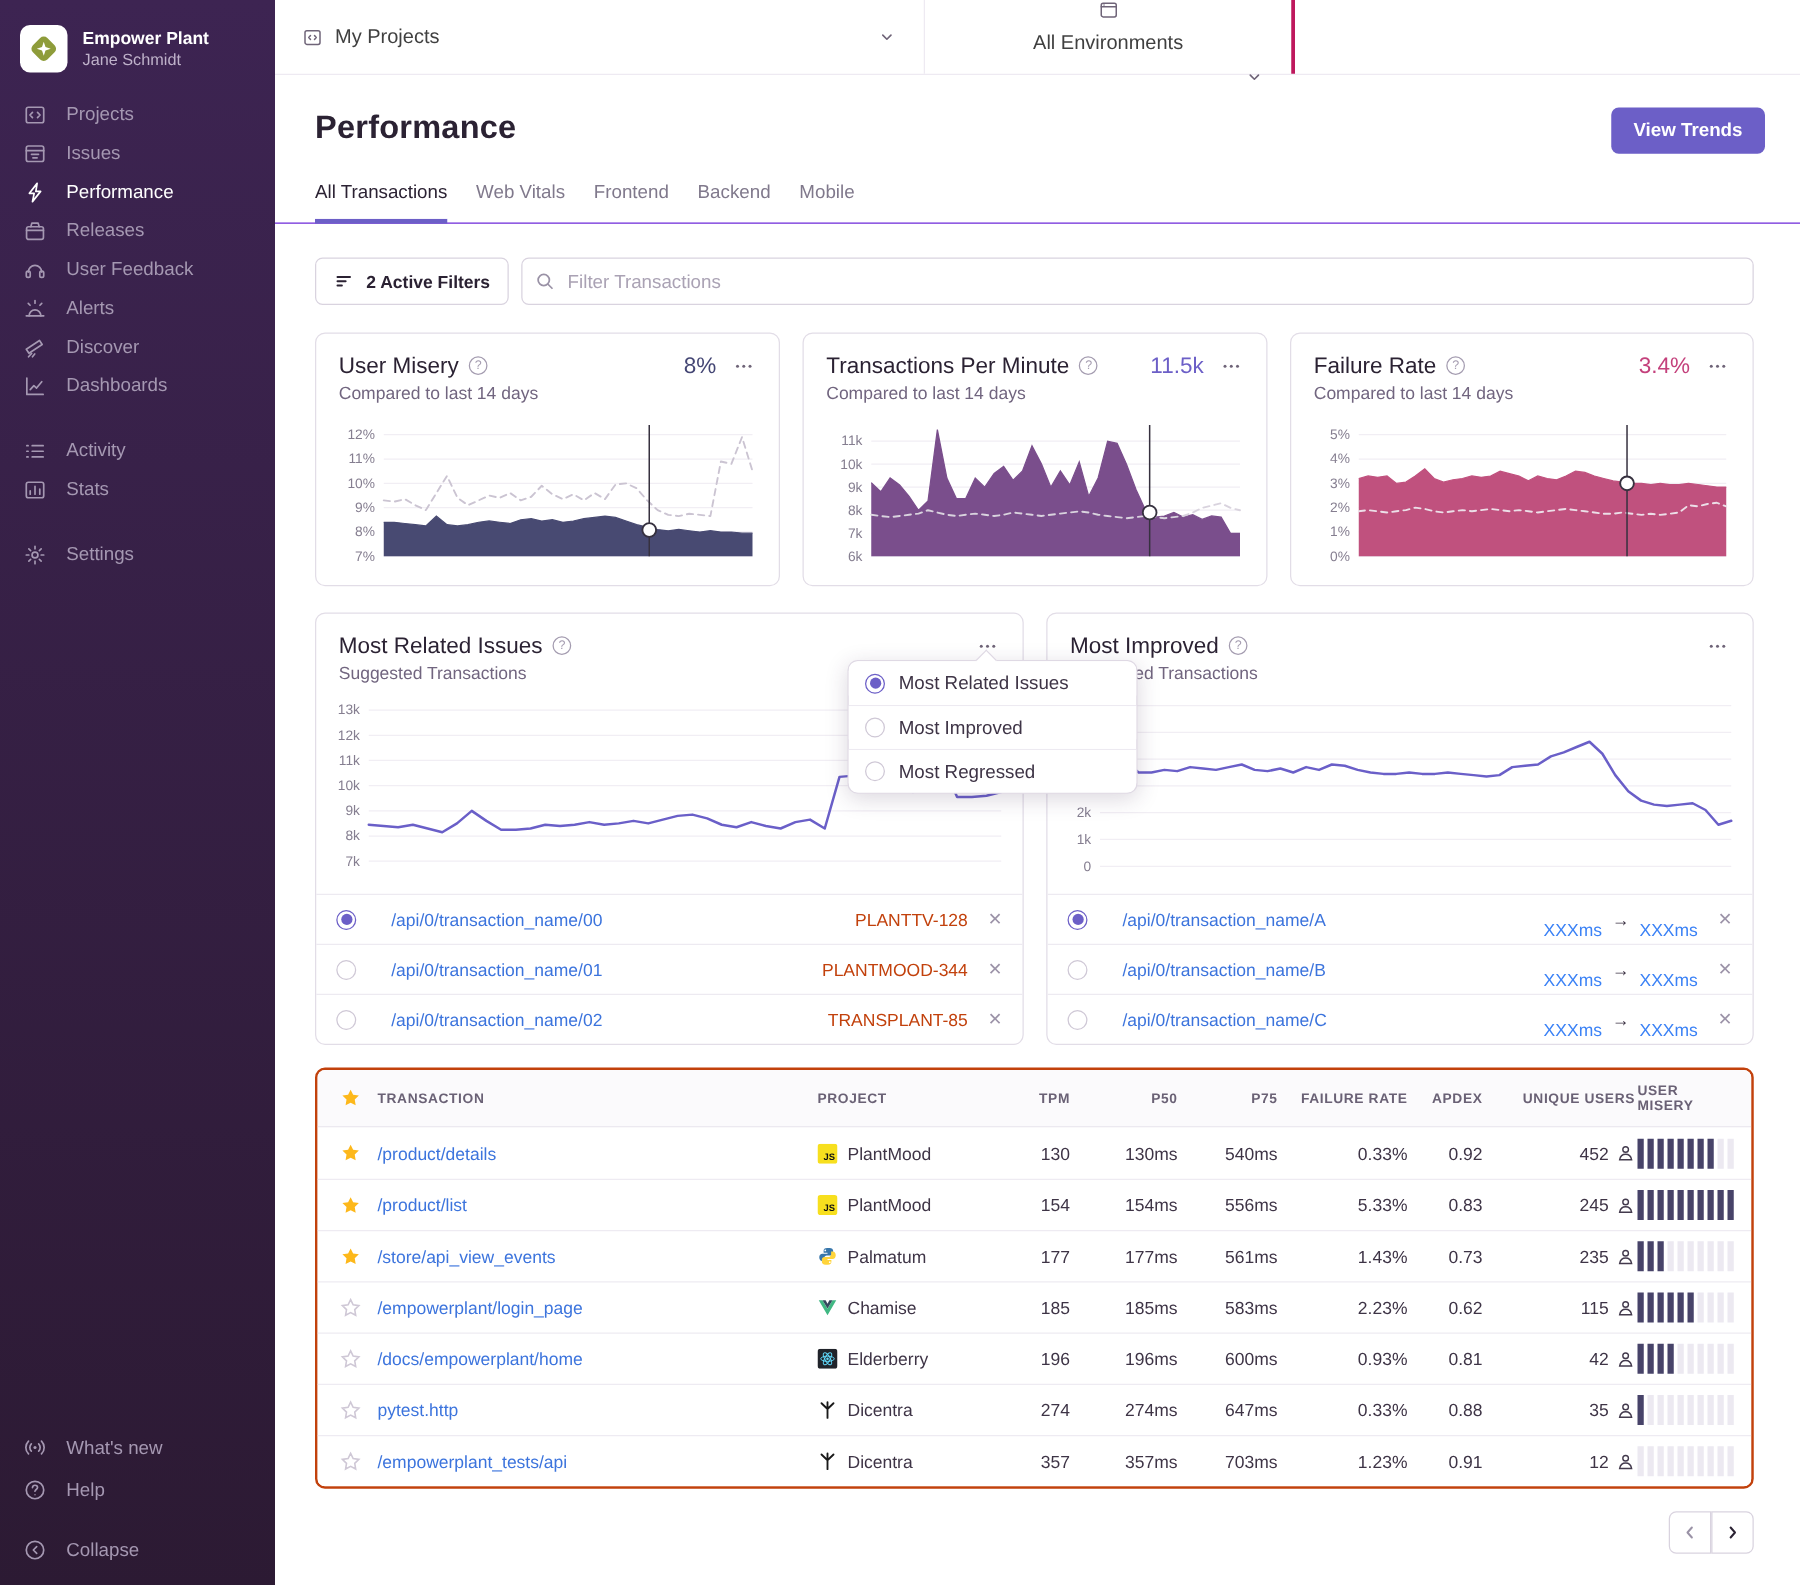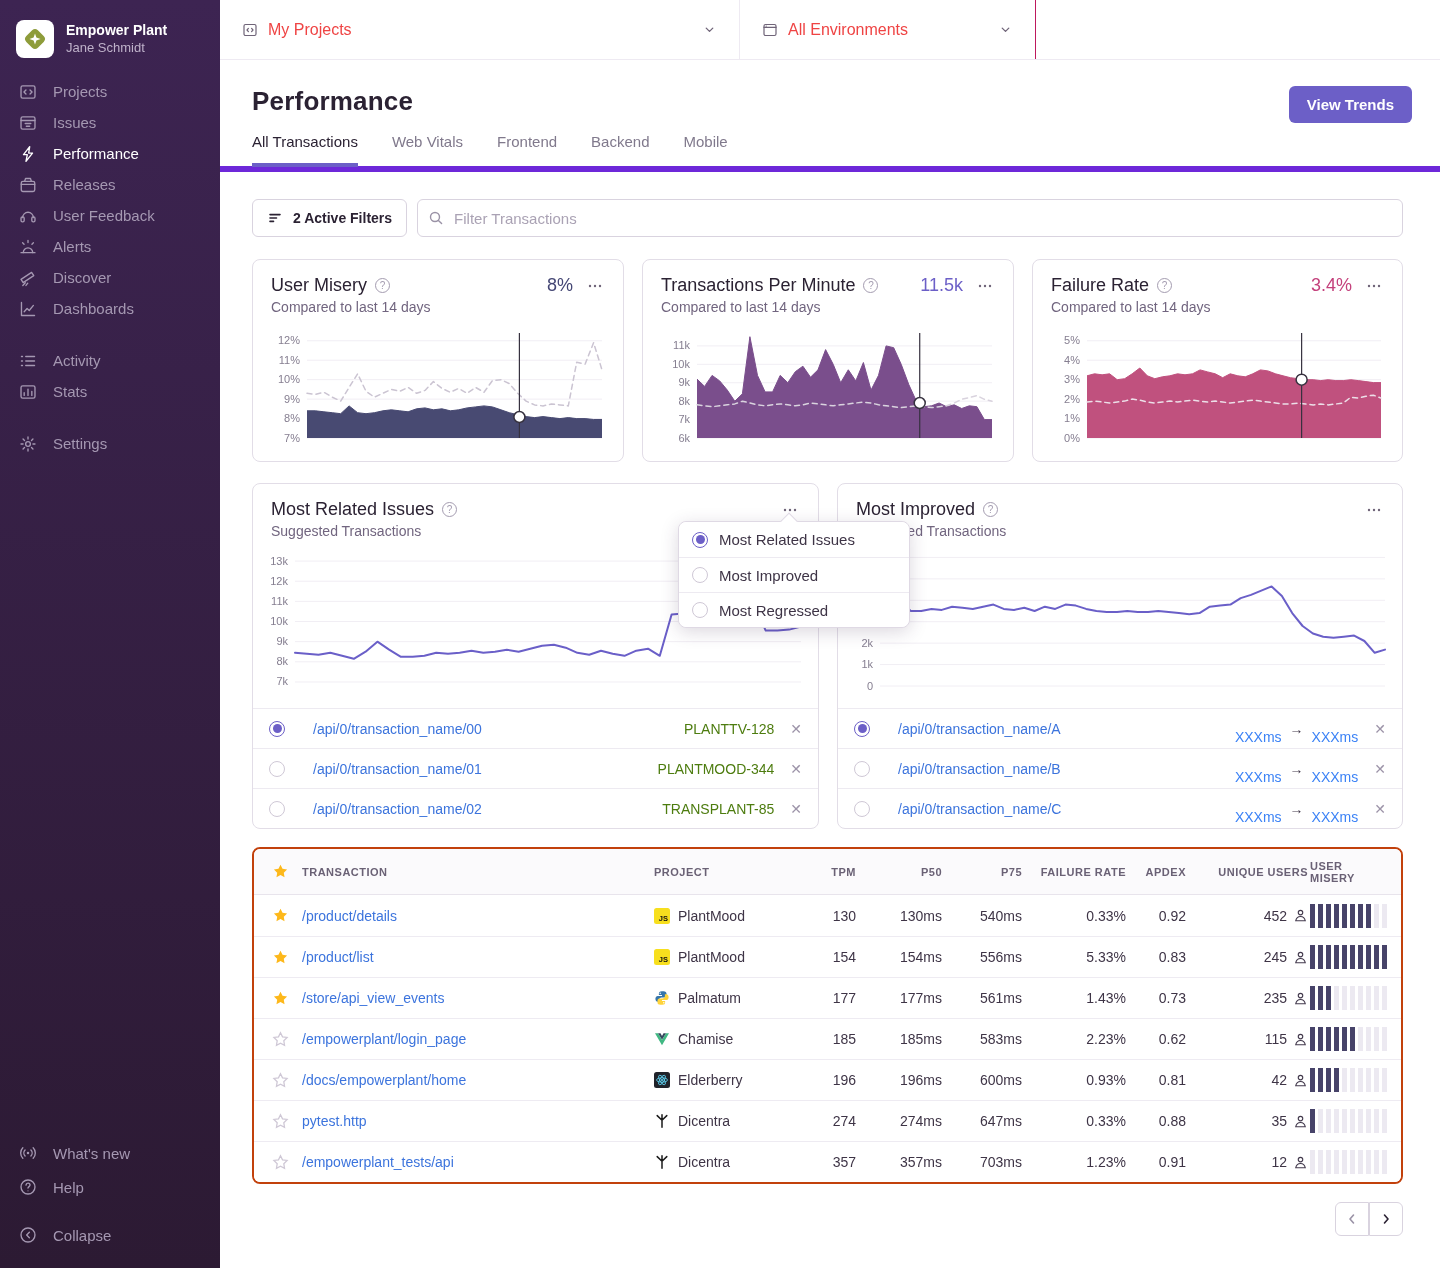--- a/index.html
+++ b/index.html
@@ -19,32 +19,32 @@
   .group-gap { height:21px; }
   .side-footer { position:absolute; bottom:16px; left:0; right:0; }
   .side-footer .side-item { height:34px; }
   .collapse-gap { height:14px; }
 
   
   .main { flex:1; min-width:0; }
 
   .topbar { display:flex; height:60px; border-bottom:1px solid #eeeaf2; }
   .picker { display:flex; align-items:center; gap:10px; padding:0 22px; cursor:pointer; }
-  .picker .plabel { font-size:16px; color:#ef4444; }
+  .picker .plabel { font-size:16px; color:#404040; }
   .picker .picon { color:#6f6478; display:flex; }
   .picker .chev { margin-left:auto; color:#6f6478; display:flex; }
   .picker-1 { width:520px; border-right:1px solid #eeeaf2; }
-  .picker-2 { width:296px; border-right:1px solid #be185d; }
+  .picker-2 { width:296px; border-right:3px solid #be185d;flex-direction:column; }
   .picker-3 { flex:1; }
 
   .page-head { display:flex; align-items:flex-start; justify-content:space-between; padding:26px 28px 0 32px; }
   .page-title { font-size:26px; font-weight:600; color:#2b2233; letter-spacing:.2px; }
   .btn-primary { background:#6C5FC7; color:#fff; font-size:15px; font-weight:600; border:0; border-radius:6px; padding:10px 18px; cursor:pointer; font-family:inherit; }
 
-  .tabs { display:flex; gap:34px; padding:0 32px; margin-top:10px; border-bottom:6px solid #6d28d9; }
+  .tabs { display:flex; gap:23px; padding:0 32px; margin-top:22px; border-bottom:1px solid #6d28d9; }
   .tab { font-size:15px; color:#80798c; padding-bottom:13px; cursor:pointer; border-bottom:4px solid transparent; margin-bottom:-1px; border-radius:2px 2px 0 0; }
   .tab.active { color:#2b2233; border-bottom-color:#6C5FC7; }
 
   .content { padding:27px 37px 0 32px; }
 
   .filter-row { display:flex; gap:10px; }
   .btn-filters { display:flex; align-items:center; gap:10px; height:38px; padding:0 14px; border:1px solid #d9d3df; border-radius:6px; background:#fff; font-size:14px; font-weight:700; color:#2b2233; cursor:pointer; font-family:inherit; }
   .btn-filters svg { color:#2b2233; }
   .search-box { flex:1; position:relative; }
   .search-box input { width:100%; height:38px; border:1px solid #d9d3df; border-radius:6px; padding:0 12px 0 36px; font-size:15px; color:#2b2233; font-family:inherit; outline:none; }
@@ -66,21 +66,21 @@
 
   .widgets-row { position:relative; display:grid; grid-template-columns:1fr 1fr; gap:18px; margin-top:21px; }
   .wcard { height:346px; display:flex; flex-direction:column; }
   .wcard .card-head { padding:15px 18px 0 18px; }
   .wcard .card-sub { padding:0 18px; }
   .widget-chart { height:148px; margin:4px 14px 6px 6px; }
   .widget-rows { margin-top:auto; }
   .wrow { display:flex; align-items:center; height:40px; padding:0 16px; border-top:1px solid #edeaf1; font-size:14px; }
   .wrow a { color:#3c74dd; text-decoration:none; margin-left:28px; }
   .wrow .spacer { flex:1; }
-  .wrow .issue-tag { color:#4d7c0f; text-decoration:none; margin-left:0; }
+  .wrow .issue-tag { color:#c2410c; text-decoration:none; margin-left:0; }
   .wrow .chg { color:#3b82f6;margin-top:16px; }
   .wrow .arrow { margin:0 8px; color:#3e3446; }
   .wrow .close { color:#9c93a8; margin-left:16px; cursor:pointer; font-size:14px; }
 
   .radio { width:16px; height:16px; border-radius:50%; border:1px solid #cfc8d6; background:#fff; display:inline-flex; align-items:center; justify-content:center; flex:0 0 16px; cursor:pointer; }
   .radio.on { border-color:#6C5FC7; }
   .radio.on i { width:9px; height:9px; border-radius:50%; background:#6C5FC7; display:block; }
 
   
   .menu-dropdown { position:absolute; left:426px; top:38px; width:232px; background:#fff; border:1px solid #dfd9e4; border-radius:8px; box-shadow:0 4px 18px rgba(60,40,80,.18); z-index:6; }

